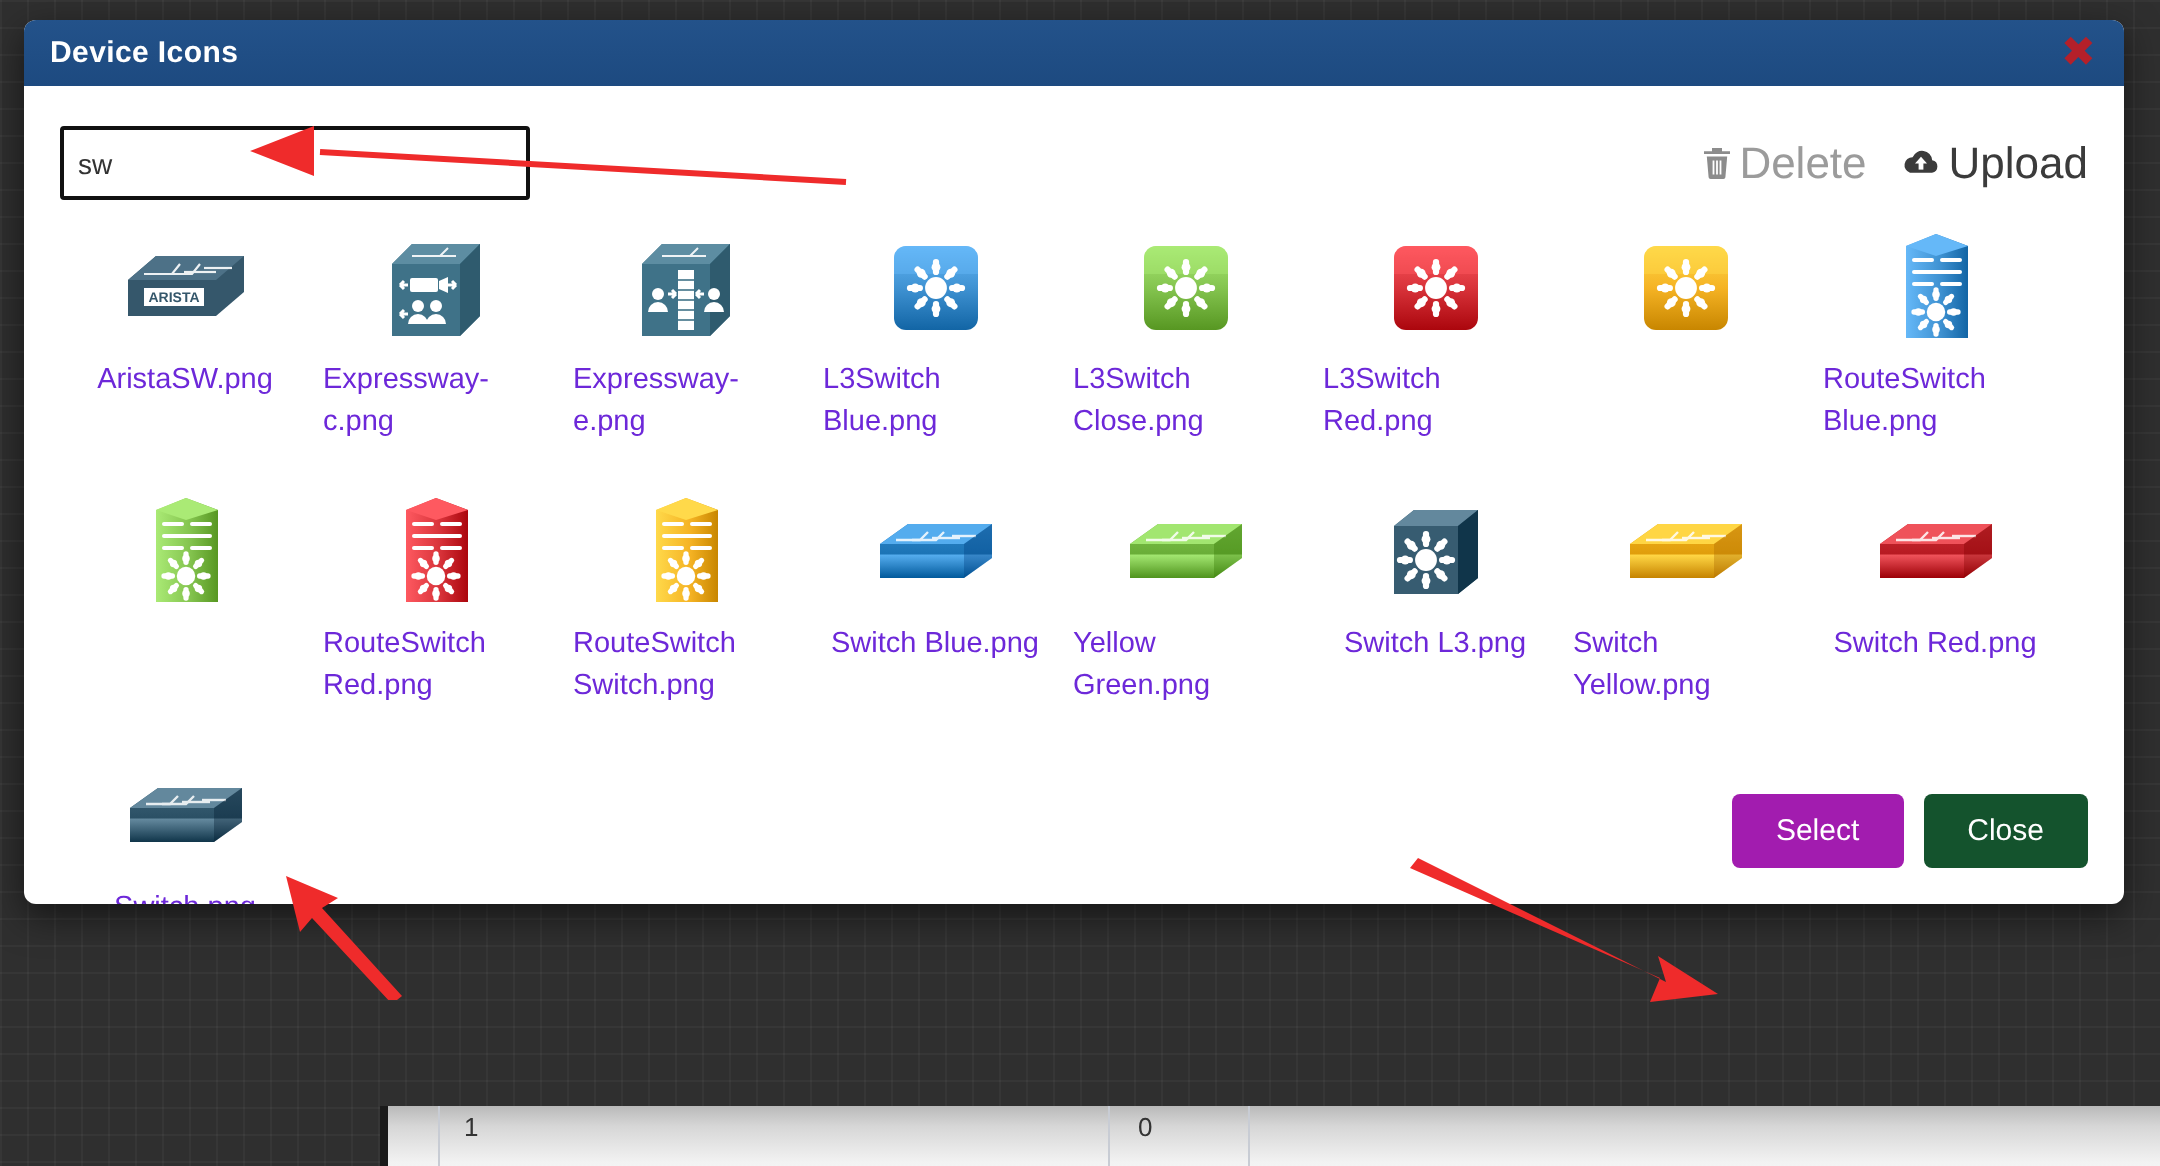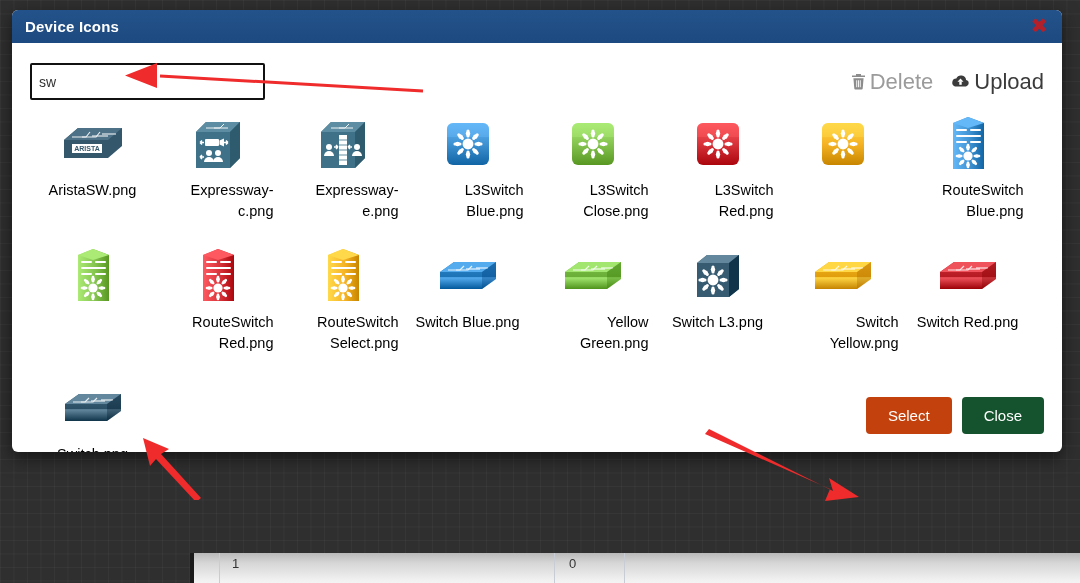--- a/index.html
+++ b/index.html
@@ -133,22 +133,22 @@
   }
   .thumb {
     height: 62px;
     display: flex;
     align-items: center;
     justify-content: center;
     margin-bottom: 5px;
   }
   .cell .cap {
     font-size: 14.5px;
-    color: #000000;
-    text-align: right;
+    color: #6d28d9;
+    text-align: left;
     line-height: 1.42;
     max-width: 112px;
     word-wrap: break-word;
     font-family: "Liberation Sans", sans-serif;
   }
 
   
   #footer {
     position: absolute;
     right: 18px;
@@ -158,21 +158,21 @@
   }
   .btn {
     border: none;
     border-radius: 4px;
     color: #fff;
     font-size: 15px;
     padding: 10px 22px;
     cursor: pointer;
     font-family: "Liberation Sans", sans-serif;
   }
-  .btn.primary { background: #c2410c; }
+  .btn.primary { background: #a21caf; }
   .btn.danger  { background: #14532d; }
 
   
   .arrow { position: absolute; pointer-events: none; }
 </style>
 </head>
 <body>
 
 <div id="bg-page">
   <div class="cellline" style="left:25px"></div>
@@ -575,21 +575,21 @@
               <line x1="17.18" y1="41" x2="13" y2="41" stroke="#ffffff" stroke-width="2.6399999999999997" stroke-linecap="round"></line>
               <circle cx="15.2" cy="41" r="1.87" fill="#ffffff"></circle>
               <line x1="19.177531752307743" y1="36.17753175230774" x2="16.221825406947975" y2="33.22182540694798" stroke="#ffffff" stroke-width="2.6399999999999997" stroke-linecap="round"></line>
               <circle cx="17.77746032555838" cy="34.77746032555838" r="1.87" fill="#ffffff"></circle>
               <line x1="24" y1="34.18" x2="23.999999999999996" y2="30" stroke="#ffffff" stroke-width="2.6399999999999997" stroke-linecap="round"></line>
               <circle cx="24" cy="32.2" r="1.87" fill="#ffffff"></circle>
               <line x1="28.822468247692253" y1="36.17753175230774" x2="31.77817459305202" y2="33.22182540694798" stroke="#ffffff" stroke-width="2.6399999999999997" stroke-linecap="round"></line>
               <circle cx="30.222539674441617" cy="34.77746032555838" r="1.87" fill="#ffffff"></circle>
             </svg>
           </div>
-          <div class="cap">RouteSwitch Select.png</div>
+          <div class="cap">RouteSwitch Switch.png</div>
         </div>
         <div class="cell">
           <div class="thumb">
             <svg width="60" height="34" viewBox="0 0 60 34">
               <defs>
                 <linearGradient id="s2e86c8" x1="0" y1="0" x2="0" y2="1">
                   <stop offset="0" stop-color="#2e86c8"></stop>
                   <stop offset="0.55" stop-color="#1c74b6"></stop>
                   <stop offset="0.58" stop-color="#54acee"></stop>
                   <stop offset="1" stop-color="#01599b"></stop>

